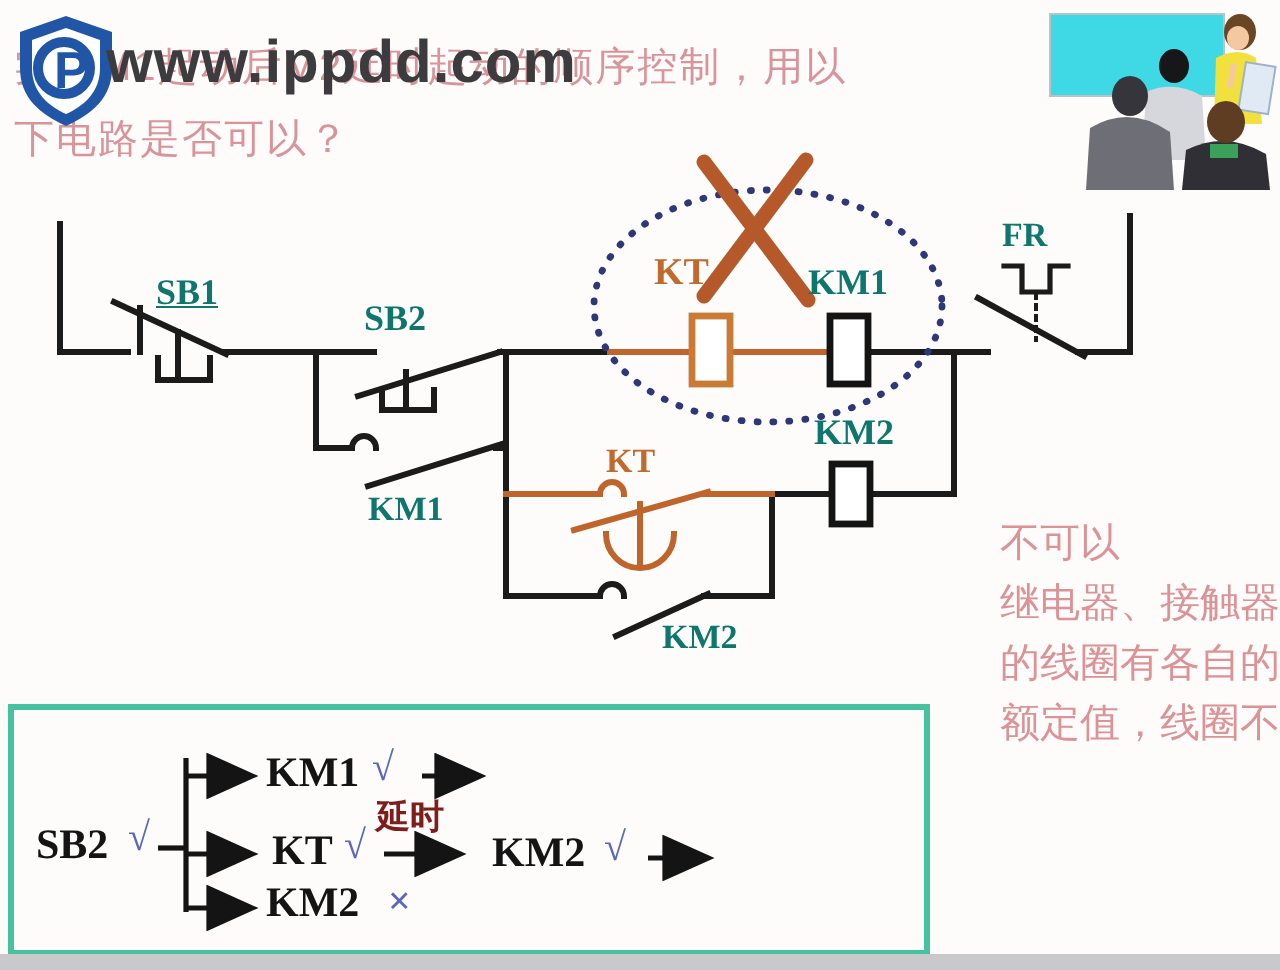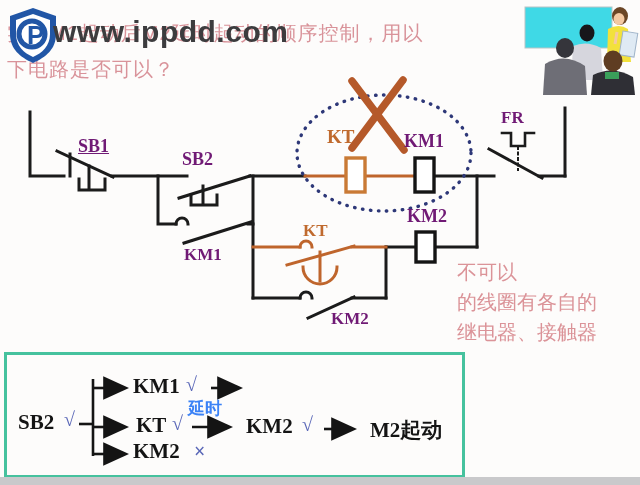--- a/index.html
+++ b/index.html
@@ -6,27 +6,27 @@
   .stage{position:relative;width:640px;height:485px;background:#fdfcfb;overflow:hidden;
          font-family:"Liberation Serif",serif;}
   .abs{position:absolute;}
   
   .heading{font-family:"Liberation Sans",sans-serif;color:#d9939a;font-size:20px;
            letter-spacing:1px;white-space:nowrap;}
   
   .wm-text{font-family:"Liberation Sans",sans-serif;font-weight:bold;font-size:30px;
            color:#3c3c3e;letter-spacing:.5px;white-space:nowrap;}
   
-  .clabel{font-weight:bold;color:#701a75;white-space:nowrap;}
+  .clabel{font-weight:bold;color:#0f766e;white-space:nowrap;}
   .orange{color:#c06a2e;}
   
   .flabel{font-weight:bold;font-size:21px;color:#141414;white-space:nowrap;}
   .mark{font-weight:bold;font-size:20px;color:#5b68b8;white-space:nowrap;}
   .delay{font-family:"Liberation Sans",sans-serif;font-weight:bold;font-size:17px;
-         color:#3b82f6;white-space:nowrap;text-align:right;}
+         color:#7f1d1d;white-space:nowrap;text-align:right;}
   
   .note-line{font-family:"Liberation Sans",sans-serif;font-size:20px;color:#db9398;
              line-height:30px;white-space:nowrap;}
   .green-box{border:3px solid #46c29e;box-sizing:border-box;background:transparent;}
   .bottom-bar{background:#c9c9cb;}
 </style>
 </head>
 <body>
 
 <div class="stage">
@@ -168,26 +168,26 @@
   <div class="abs mark" style="left:64px;top:408px;">√</div>
 
   <div class="abs flabel" style="left:133px;top:374px;">KM1</div>
   <div class="abs mark" style="left:186px;top:373px;">√</div>
 
   <div class="abs flabel" style="left:136px;top:413px;">KT</div>
   <div class="abs mark" style="left:172px;top:412px;">√</div>
   <div class="abs delay" style="left:188px;top:397px;">延时</div>
   <div class="abs flabel" style="left:246px;top:414px;">KM2</div>
   <div class="abs mark" style="left:302px;top:413px;">√</div>
-  <div class="abs flabel" style="left:370px;top:416px;">M2起动</div>
 
   <div class="abs flabel" style="left:133px;top:439px;">KM2</div>
   <div class="abs mark" style="left:194px;top:440px;">×</div>
 
-  <div class="abs" style="left:457px;top:257px;">
+  <div class="abs" style="left:500px;top:257px;">
     <div class="note-line">不可以</div>
+    <div class="note-line">继电器、接触器</div>
     <div class="note-line">的线圈有各自的</div>
-    <div class="note-line">继电器、接触器</div>
+    <div class="note-line">额定值，线圈不</div>
   </div>
 
   <div class="abs bottom-bar" style="left:0;top:477px;width:640px;height:8px;"></div>
 
 </div>
 
 </body></html>

